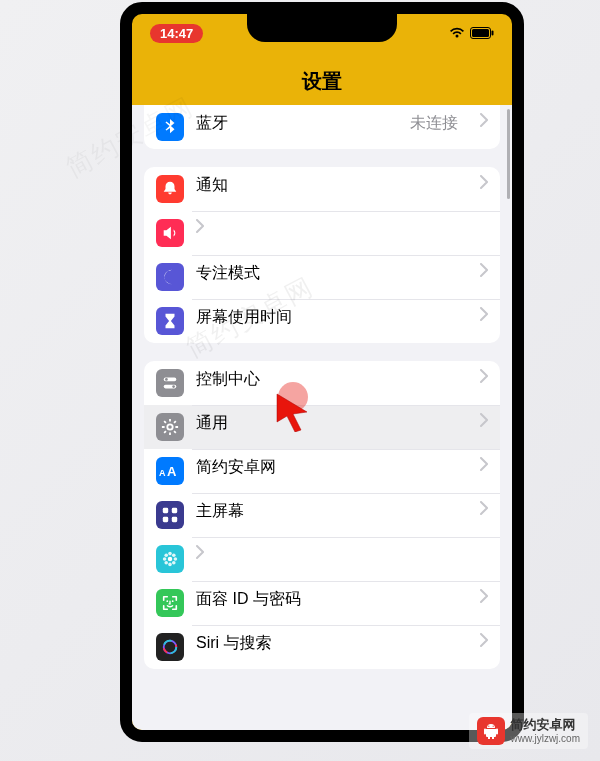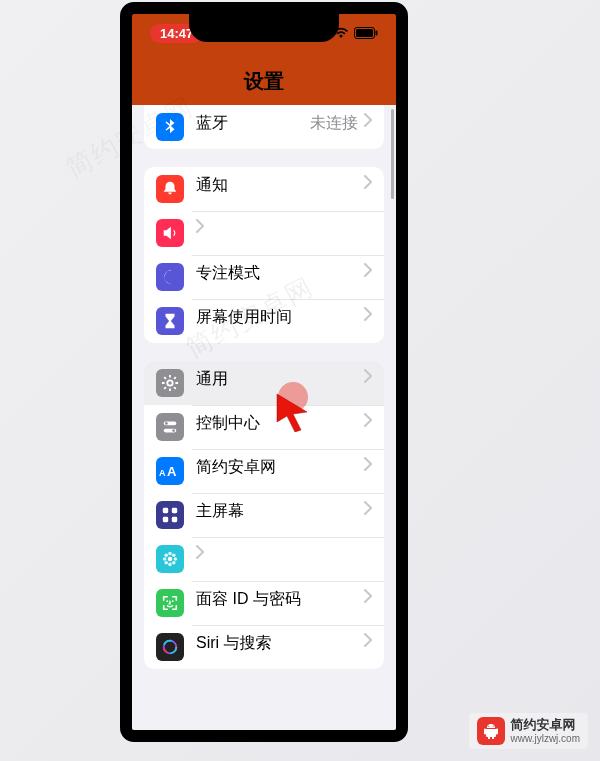--- a/index.html
+++ b/index.html
@@ -8,25 +8,25 @@
     height: 761px;
     background: linear-gradient(135deg, #f0f0f2 0%, #e8e8ec 100%);
     font-family: -apple-system, "Helvetica Neue", Arial, sans-serif;
     position: relative;
     overflow: hidden;
   }
   .phone-frame {
     position: absolute;
     left: 120px;
     top: 2px;
-    width: 288px;
+    width: 404px;
     height: 740px;
-    background: #c2410c;
+    background: #eab308;
     border: 12px solid #000;
-    border-radius: 14px;
+    border-radius: 22px;
     overflow: hidden;
   }
   .notch {
     position: absolute;
     top: 0;
     left: 50%;
     transform: translateX(-50%);
     width: 150px;
     height: 28px;
     background: #000;
@@ -106,21 +106,21 @@
   }
   .icon-box svg { display:block; }
   .row-label {
     flex: 1;
     font-size: 16px;
     color: #000;
   }
   .row-value {
     font-size: 16px;
     color: #8e8e93;
-    margin-right: 6px;
+    margin-right: 22px;
   }
   .chevron {
     color: #c7c7cc;
   }
   .scrollbar {
     position: absolute;
     right: 2px;
     top: 4px;
     width: 3px;
     height: 90px;
@@ -268,43 +268,43 @@
                 <path d="M5 2h10v3l-4 5 4 5v3H5v-3l4-5-4-5V2z" fill="#fff"></path>
               </svg>
             </div>
             <span class="row-label">屏幕使用时间</span>
             <span class="chevron"><svg width="8" height="14" viewBox="0 0 8 14">
                 <path d="M1 1l6 6-6 6" stroke="#c7c7cc" stroke-width="2" fill="none" stroke-linecap="round"></path>
               </svg></span>
           </div>
         </div>
         <div class="group">
-          <div class="row highlight">
-            <div class="icon-box" style="background: rgb(142, 142, 147);">
-              <svg width="18" height="18" viewBox="0 0 20 20">
-                <path d="M10 6a4 4 0 100 8 4 4 0 000-8zm7.4 5l1.6-1-1.6-1 .3-1.9-1.9.3-1-1.6-1 1.6-1.9-.3.3 1.9L11 9l1.6 1-1.6 1 .3 1.9 1.9-.3 1 1.6 1-1.6 1.9.3-.3-1.9zM2.6 11L1 10l1.6-1-.3-1.9 1.9.3 1-1.6 1 1.6 1.9-.3-.3 1.9L9 10l-1.6 1 .3 1.9-1.9-.3-1 1.6-1-1.6-1.9.3.3-1.9z" fill="#fff" opacity="0"></path>
-                <circle cx="10" cy="10" r="3" fill="none" stroke="#fff" stroke-width="2"></circle>
-                <path d="M10 1v3M10 16v3M1 10h3M16 10h3M3.5 3.5l2 2M14.5 14.5l2 2M16.5 3.5l-2 2M5.5 14.5l-2 2" stroke="#fff" stroke-width="2"></path>
-              </svg>
-            </div>
-            <span class="row-label">通用</span>
-            <span class="chevron"><svg width="8" height="14" viewBox="0 0 8 14">
-                <path d="M1 1l6 6-6 6" stroke="#c7c7cc" stroke-width="2" fill="none" stroke-linecap="round"></path>
-              </svg></span>
-          </div>
           <div class="row">
             <div class="icon-box" style="background: rgb(142, 142, 147);">
               <svg width="18" height="18" viewBox="0 0 20 20">
                 <rect x="3" y="4" width="14" height="4" rx="2" fill="#fff"></rect>
                 <circle cx="6" cy="6" r="1.5" fill="#8e8e93"></circle>
                 <rect x="3" y="12" width="14" height="4" rx="2" fill="#fff"></rect>
                 <circle cx="14" cy="14" r="1.5" fill="#8e8e93"></circle>
               </svg>
             </div>
             <span class="row-label">控制中心</span>
+            <span class="chevron"><svg width="8" height="14" viewBox="0 0 8 14">
+                <path d="M1 1l6 6-6 6" stroke="#c7c7cc" stroke-width="2" fill="none" stroke-linecap="round"></path>
+              </svg></span>
+          </div>
+          <div class="row highlight">
+            <div class="icon-box" style="background: rgb(142, 142, 147);">
+              <svg width="18" height="18" viewBox="0 0 20 20">
+                <path d="M10 6a4 4 0 100 8 4 4 0 000-8zm7.4 5l1.6-1-1.6-1 .3-1.9-1.9.3-1-1.6-1 1.6-1.9-.3.3 1.9L11 9l1.6 1-1.6 1 .3 1.9 1.9-.3 1 1.6 1-1.6 1.9.3-.3-1.9zM2.6 11L1 10l1.6-1-.3-1.9 1.9.3 1-1.6 1 1.6 1.9-.3-.3 1.9L9 10l-1.6 1 .3 1.9-1.9-.3-1 1.6-1-1.6-1.9.3.3-1.9z" fill="#fff" opacity="0"></path>
+                <circle cx="10" cy="10" r="3" fill="none" stroke="#fff" stroke-width="2"></circle>
+                <path d="M10 1v3M10 16v3M1 10h3M16 10h3M3.5 3.5l2 2M14.5 14.5l2 2M16.5 3.5l-2 2M5.5 14.5l-2 2" stroke="#fff" stroke-width="2"></path>
+              </svg>
+            </div>
+            <span class="row-label">通用</span>
             <span class="chevron"><svg width="8" height="14" viewBox="0 0 8 14">
                 <path d="M1 1l6 6-6 6" stroke="#c7c7cc" stroke-width="2" fill="none" stroke-linecap="round"></path>
               </svg></span>
           </div>
           <div class="row">
             <div class="icon-box" style="background: rgb(0, 122, 255);">
               <svg width="22" height="14" viewBox="0 0 22 14">
                 <text x="0" y="12" font-size="9" font-weight="700" fill="#fff">A</text>
                 <text x="8" y="12" font-size="13" font-weight="700" fill="#fff">A</text>
               </svg>

